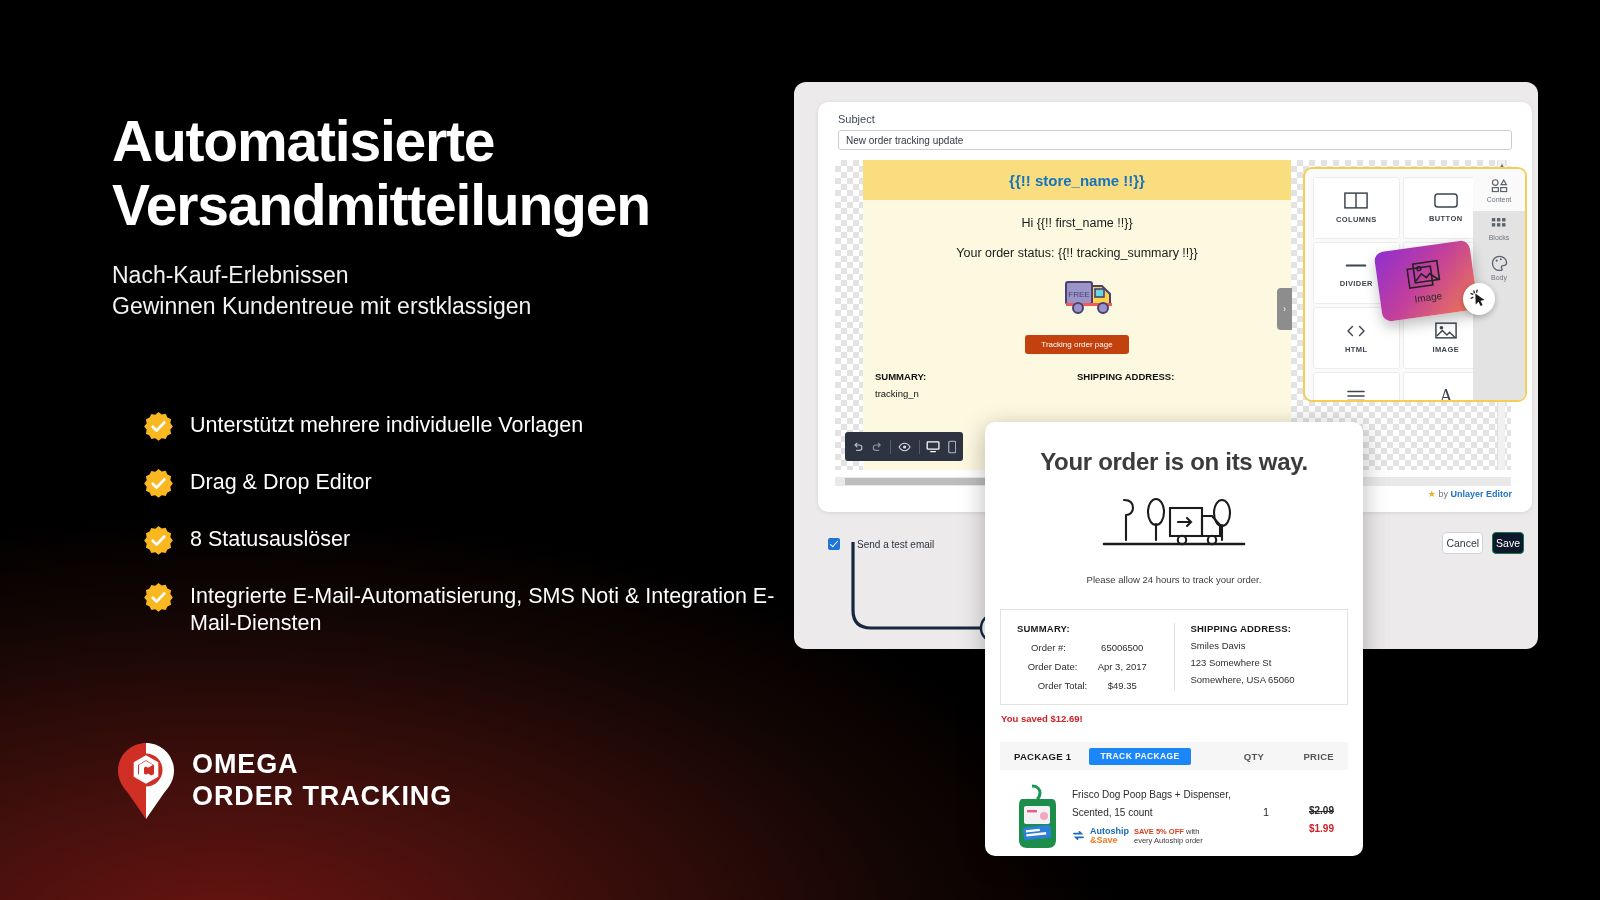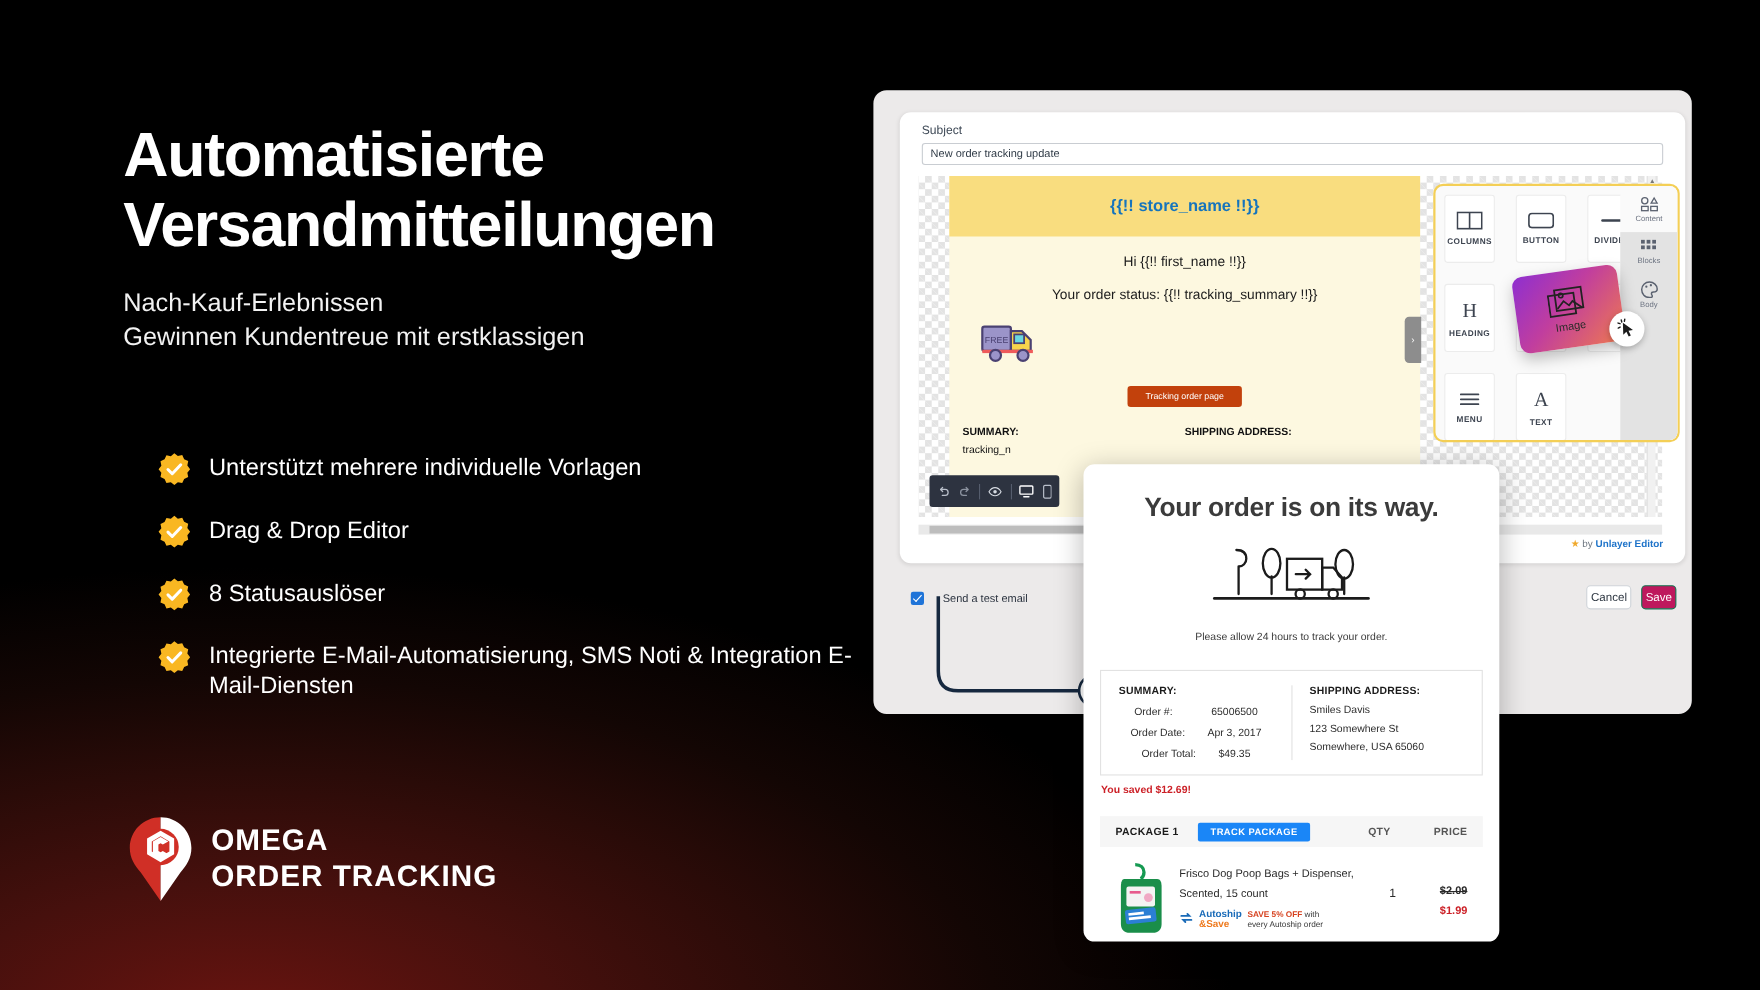--- a/index.html
+++ b/index.html
@@ -65,25 +65,25 @@
       linear-gradient(45deg,#e3e3e3 25%,transparent 25%,transparent 75%,#e3e3e3 75%),
       linear-gradient(45deg,#e3e3e3 25%,transparent 25%,transparent 75%,#e3e3e3 75%);
     background-size:12px 12px; background-position:0 0,6px 6px;
     overflow:hidden;
   }
   .mail{
     position:absolute; left:28px; top:0; width:428px; min-height:310px;
     background:#fdf8e0;
   }
   .mail-hdr{
-    background:#f9dd7f; height:55px; display:flex; align-items:center; justify-content:center;
+    background:#f9dd7f; height:40px; display:flex; align-items:center; justify-content:center;
   }
   .mail-hdr span{ color:#1574bd; font-weight:bold; font-size:15px; }
   .mail-line{ text-align:center; font-size:12.5px; color:#1c1c1c; margin-top:16px; }
-  .truck-emoji{ margin-top:16px;padding-left:28px; }
+  .truck-emoji{ text-align:center; margin-top:16px;padding-left:28px; }
   .cta{
     display:block; margin:15px auto 0; width:104px; height:19px; background:#c2410c;
     border-radius:3px; color:#fff; font-size:8px; line-height:19px; text-align:center; border:none;
     font-family:"Liberation Sans", sans-serif;
   }
   .mail-cols{ display:flex; margin-top:17px; padding:0 12px; }
   .mail-col{ flex:1; font-size:9.5px; font-weight:bold; color:#111; }
   .mail-col .sub{ font-weight:normal; margin-top:6px; }
 
   .vscroll{
@@ -123,29 +123,29 @@
   .chkbox:after{
     content:""; position:absolute; left:3.5px; top:1px; width:3px; height:7px;
     border:solid #fff; border-width:0 1.6px 1.6px 0; transform:rotate(42deg);
   }
   .chk span{ font-size:10px; color:#2c3440; }
   .btns{ position:absolute; right:8px; top:8px; display:flex; gap:9px; }
   .btn{
     font-size:10.5px; height:22px; padding:0 3px; border-radius:4px; line-height:21px;
     font-family:"Liberation Sans", sans-serif; border:1px solid #cfd4d9; background:#fff; color:#2e3742;
   }
-  .btn.primary{ background:#be185d; border-color:#127450; color:#fff; }
+  .btn.primary{ background:#0f172a; border-color:#127450; color:#fff; }
 
   
   .tools{
     position:absolute; left:1303px; top:167px; width:224px; height:235px;
     background:#fafafa; border:2px solid #f4cf56; border-radius:9px; overflow:hidden;
   }
   .tools-inner{ position:absolute; left:8px; top:8px; width:120px; }
-  .tgrid{ display:grid; grid-template-columns:repeat(3,1fr); gap:19px; width:176px; }
+  .tgrid{ display:grid; grid-template-columns:repeat(2,1fr); gap:3px; width:176px; }
   .tcell{
     background:#fff; border:1px solid #ececec; border-radius:3px; height:62px;
     display:flex; flex-direction:column; align-items:center; justify-content:center; gap:6px;
   }
   .tcell .lbl{ font-size:7.5px; font-weight:bold; color:#3d4450; letter-spacing:.4px;}
   .tside{
     position:absolute; right:0; top:0; width:52px; height:235px; background:#fafafa;
     display:flex; flex-direction:column; align-items:center; padding-top:9px; gap:14px;
   }
   .tside .item{ display:flex; flex-direction:column; align-items:center; gap:3px; }

